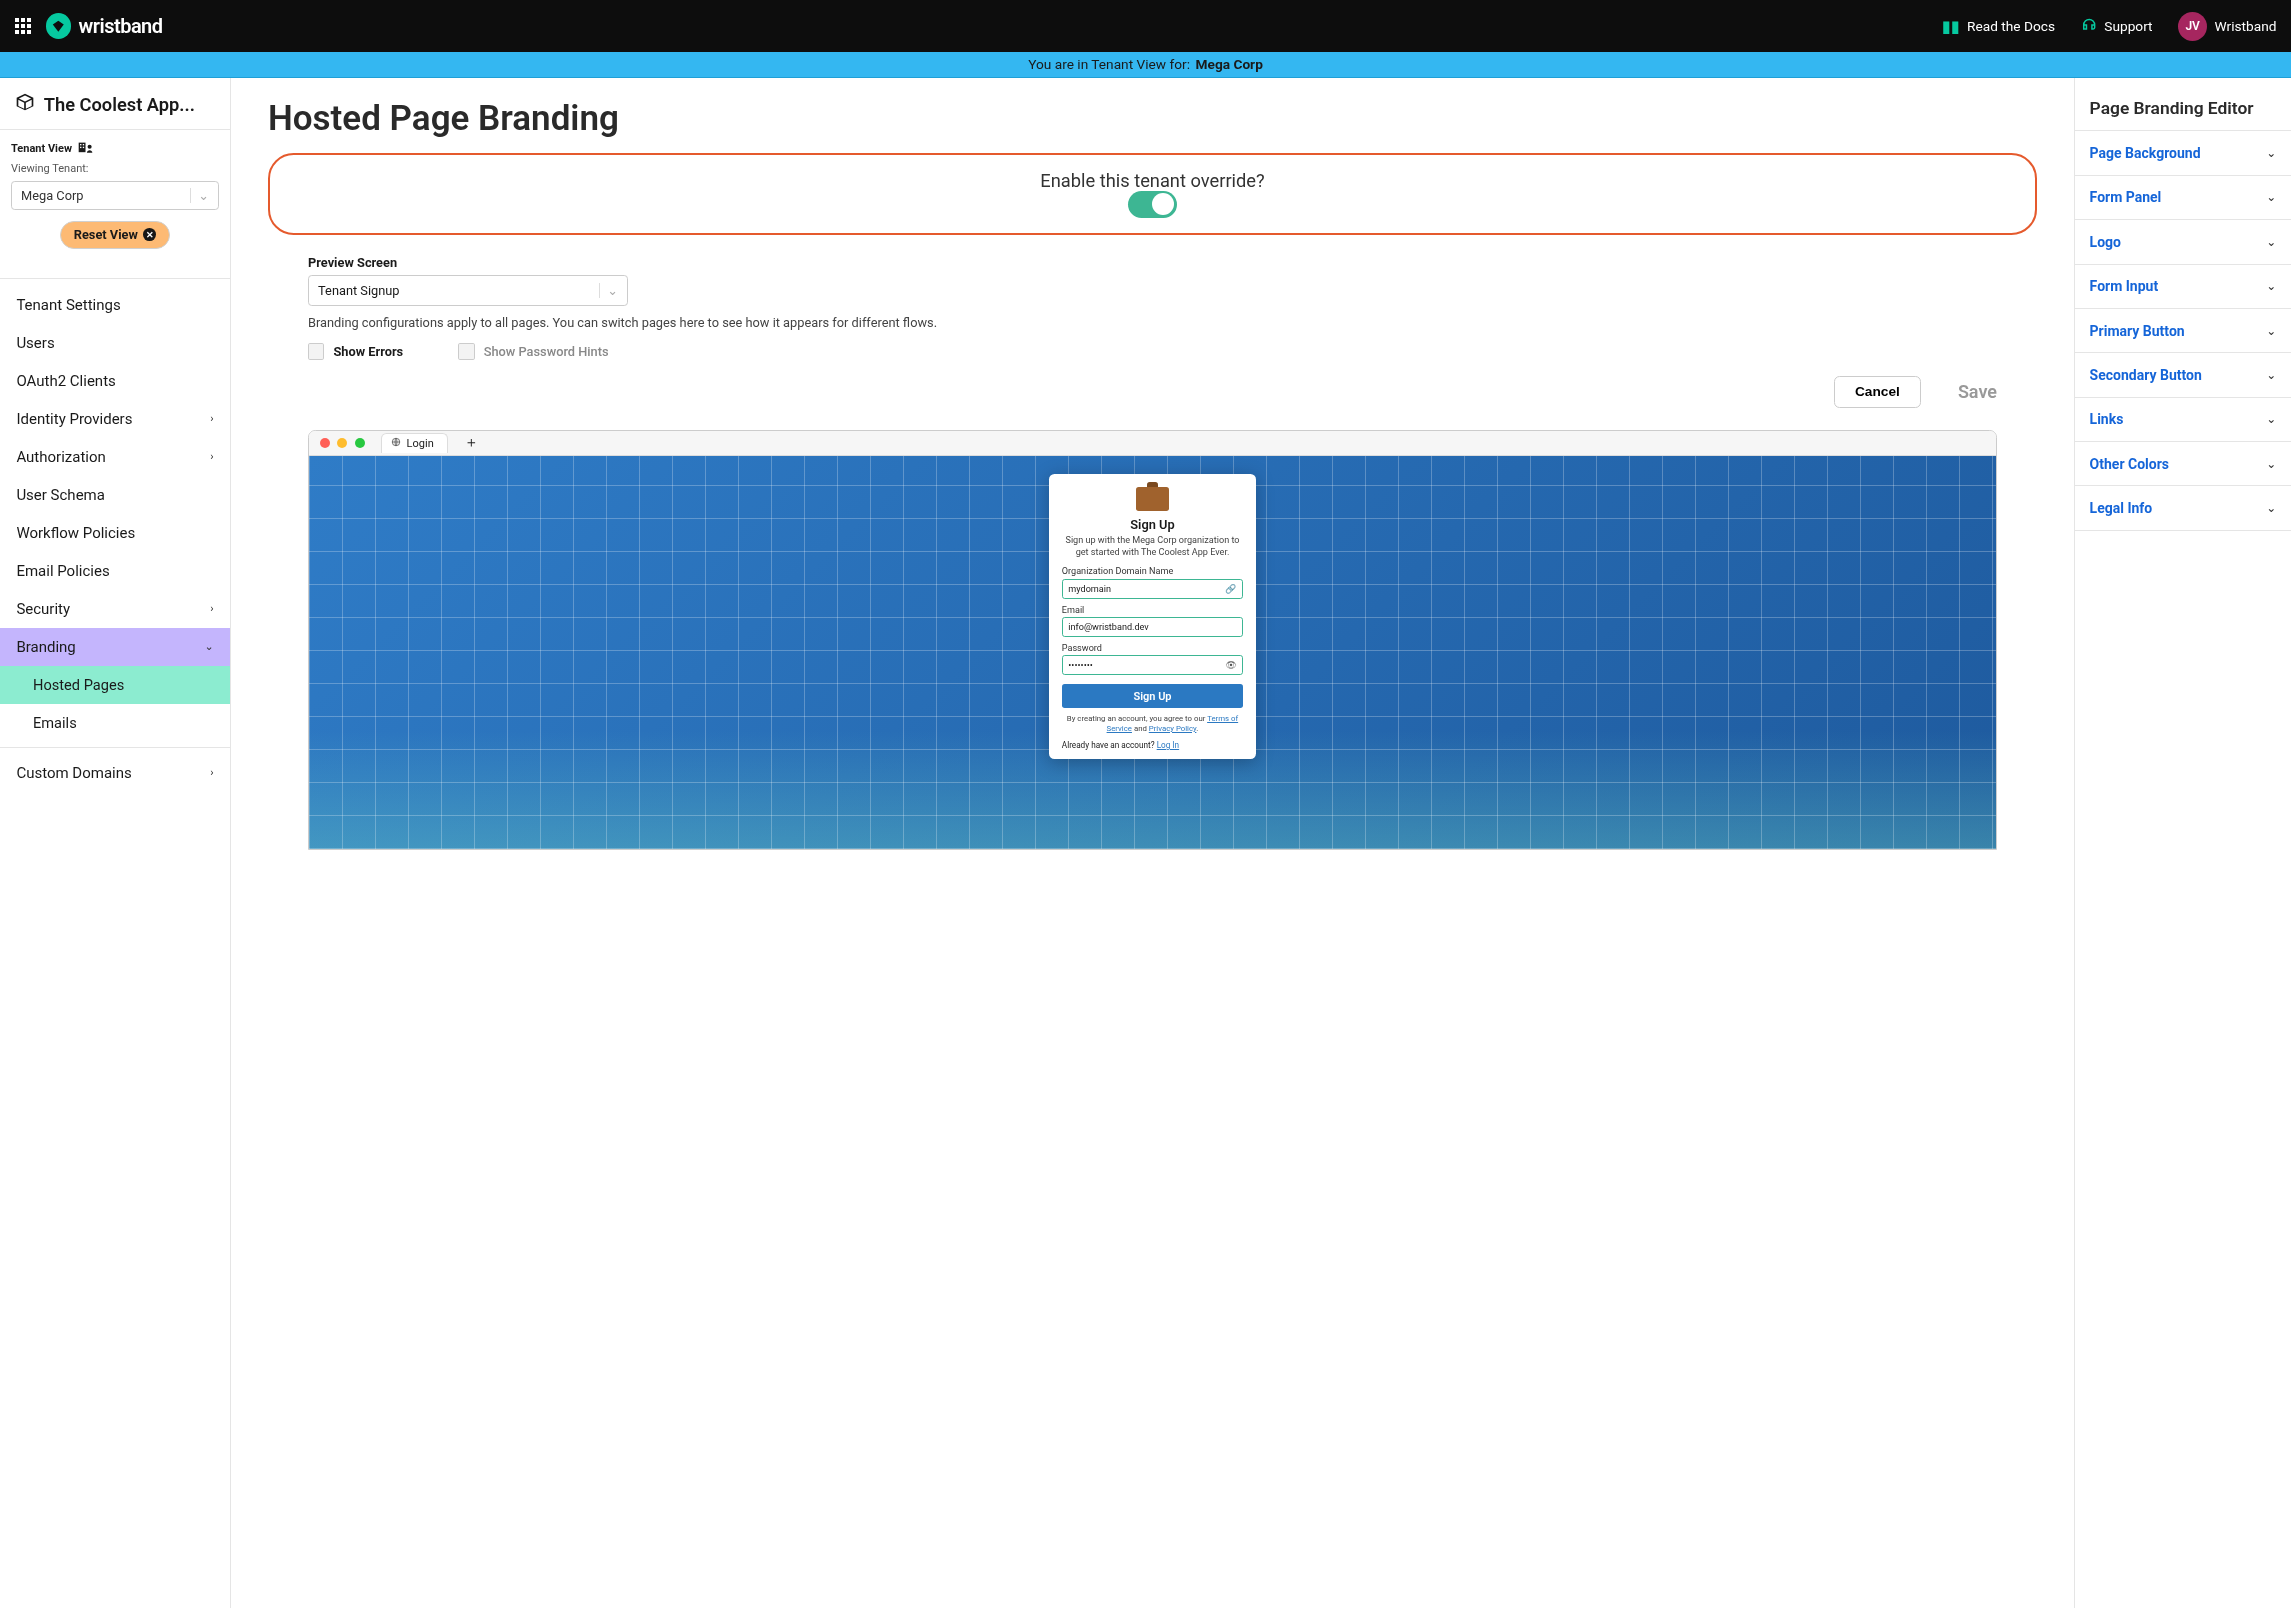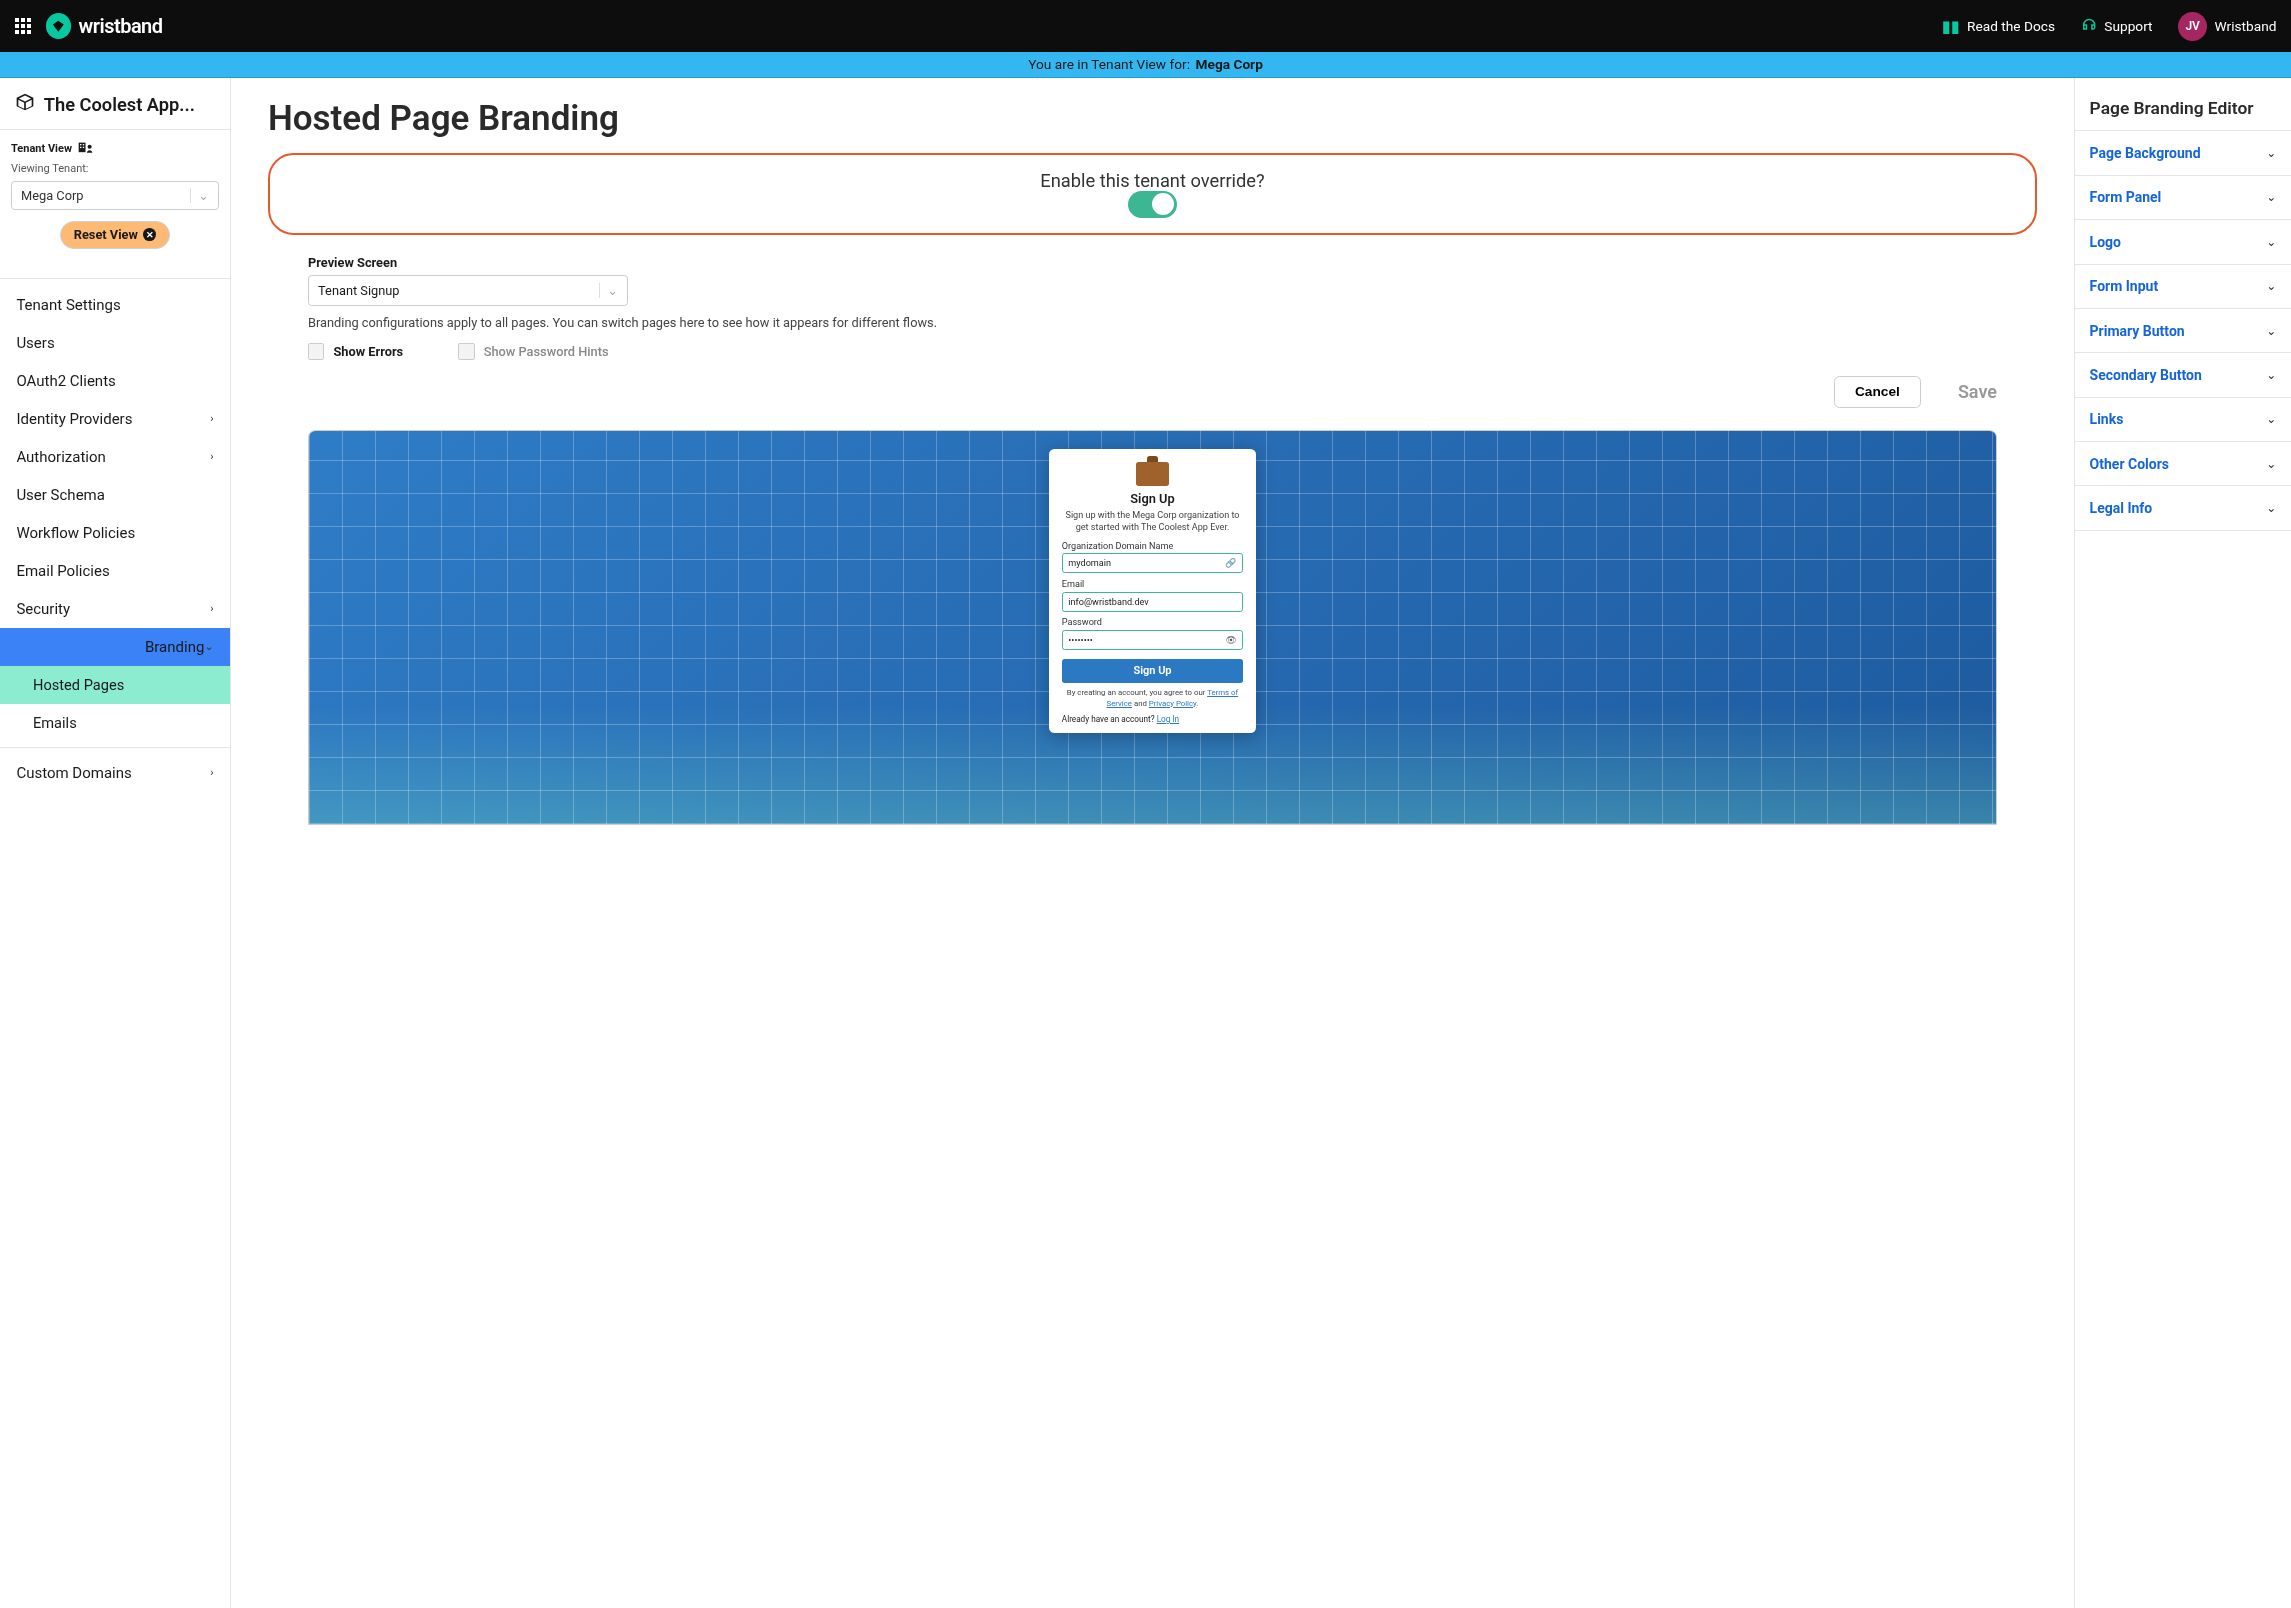--- a/index.html
+++ b/index.html
@@ -94,21 +94,21 @@
   }
   .reset-btn .x { background: #171717; color: #fff; width: 12.8px; height: 12.8px; border-radius: 50%; font-size: 9.1px; display:flex;align-items:center;justify-content:center; }
   .nav { padding: 7.3px 0; }
   .nav-item {
     padding: 10px 16.4px;
     font-size: 15px;
     display: flex; align-items: center; justify-content: space-between;
     cursor: pointer;
   }
   .nav-item .chev { font-size: 11px; color: #333; }
-  .nav-item.active { background: #3b82f6; justify-content: flex-end; }
+  .nav-item.active { background: #c4b5fd; }
   .nav-sub { background: #fff; }
   .nav-sub .nav-item { padding-left: 33px; font-size: 14.6px; }
   .nav-sub .nav-item.sub-active { background: #8cecd0; }
   .nav-divider { height: 0.9px; background: #e5e5e5; margin: 5.5px 0; }
 
   
   .main {
     flex: 1;
     padding: 20px 37px;
     overflow-y: auto;
@@ -379,20 +379,35 @@
           <div class="checkbox"></div>
           <span>Show Password Hints</span>
         </div>
       </div>
       <div class="action-row">
         <button class="cancel-btn">Cancel</button>
         <span class="save-btn">Save</span>
       </div>
 
       <div class="browser">
+        <div class="browser-chrome">
+          <span class="dot r"></span>
+          <span class="dot y"></span>
+          <span class="dot g"></span>
+          <div class="tab">
+            <span>
+              <svg width="10" height="10" viewBox="0 0 24 24" fill="none" stroke="#555" stroke-width="2">
+                  <circle cx="12" cy="12" r="9"></circle>
+                  <path d="M3 12h18M12 3c3 3 3 15 0 18M12 3c-3 3-3 15 0 18"></path>
+                </svg>
+            </span>
+            <span>Login</span>
+          </div>
+          <span class="plus">＋</span>
+        </div>
         <div class="viewport">
           <div class="signup-card">
             <div class="briefcase"></div>
             <div class="card-title">Sign Up</div>
             <div class="card-sub">Sign up with the Mega Corp organization to get started with The Coolest App Ever.</div>
 
             <div class="form-label">Organization Domain Name</div>
             <div class="form-input">
               <span>mydomain</span>
               <span class="mini-icon">🔗</span>

